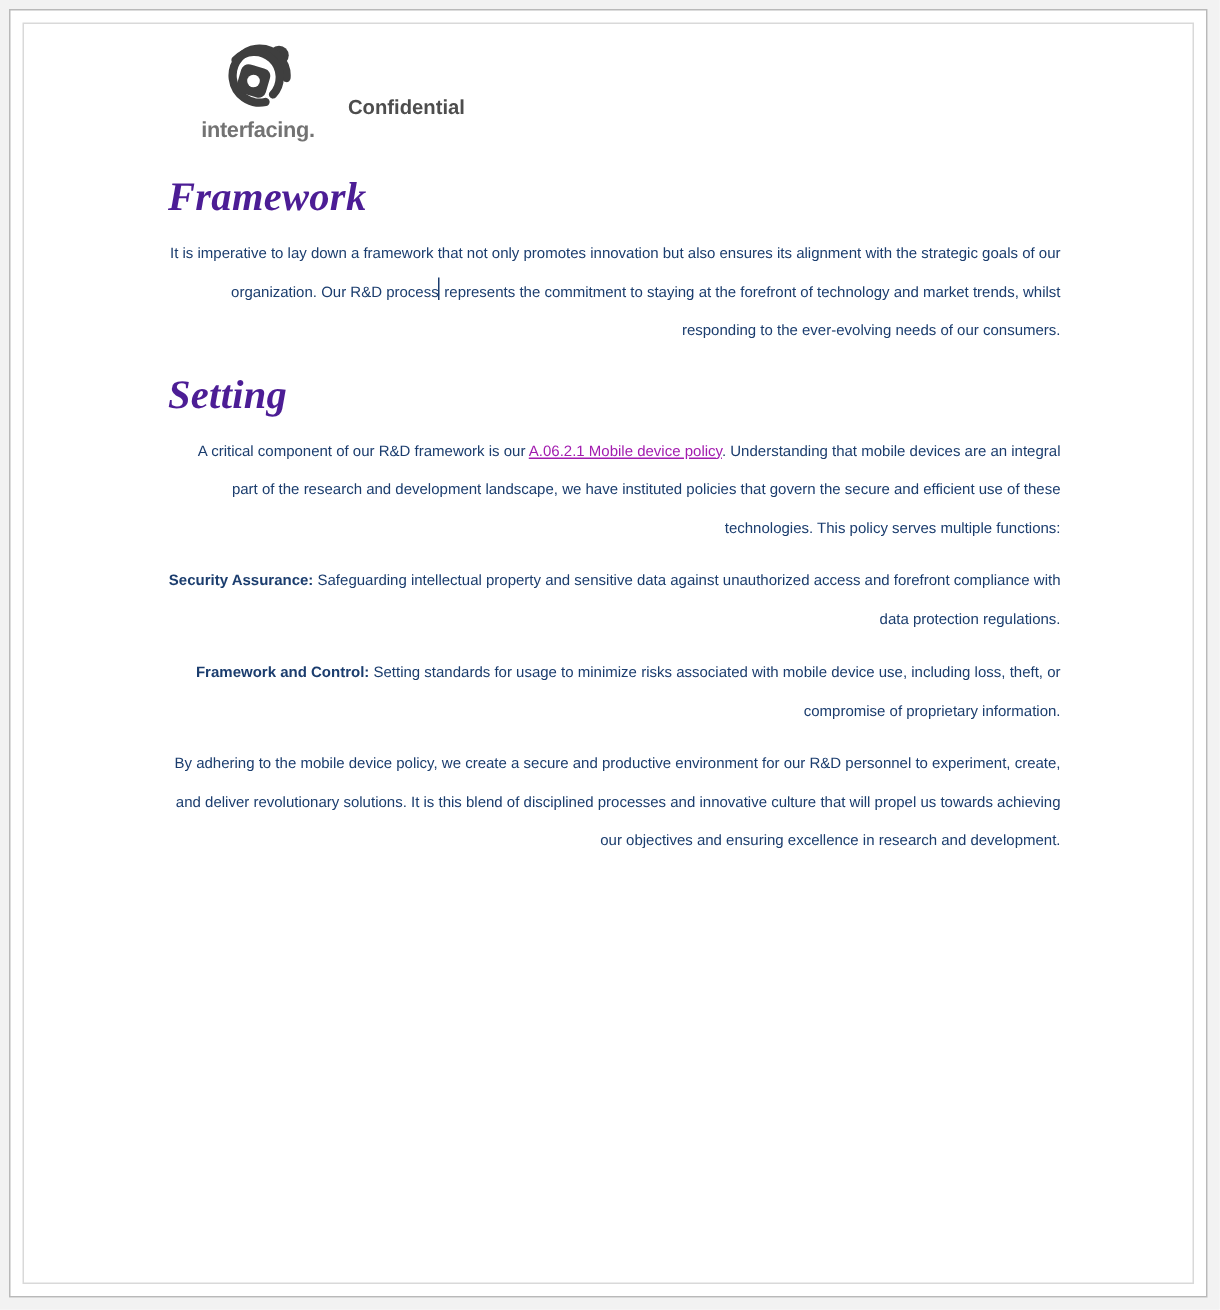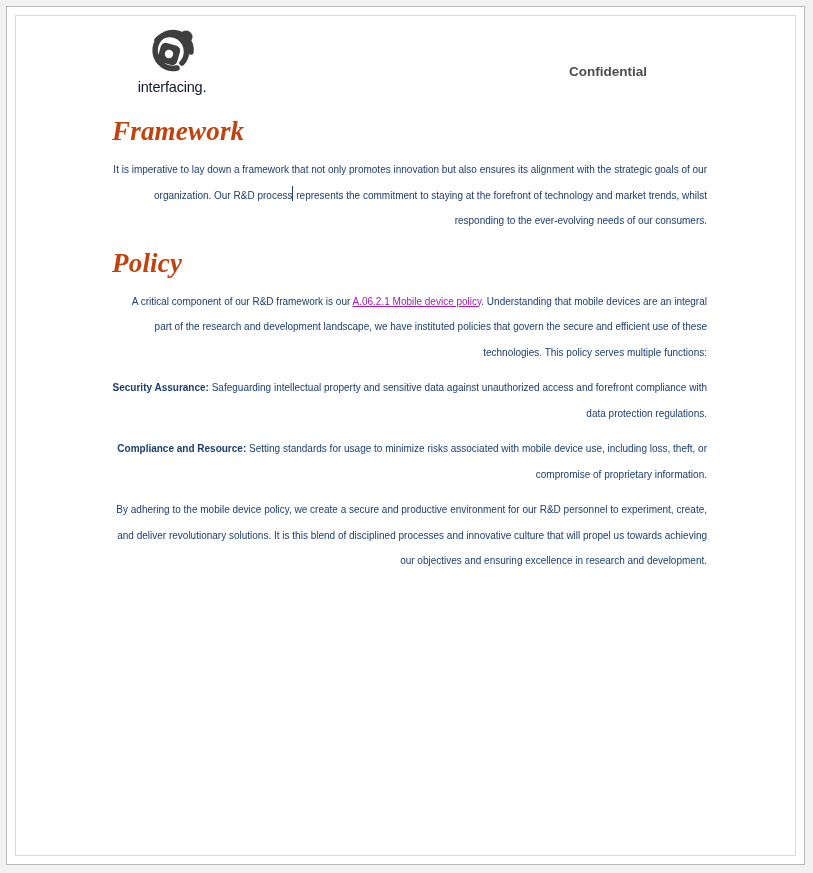--- a/index.html
+++ b/index.html
@@ -62,28 +62,28 @@
     align-items: center;
   }
   .logo-mark {
     width: 62px;
     height: 50px;
     position: relative;
   }
   .logo-word {
     font-family: "Liberation Sans", sans-serif;
     font-size: 14.5px;
-    font-weight: normal;
-    color: #0f172a;
+    font-weight: bold;
+    color: #737373;
     letter-spacing: -0.2px;
     margin-top: 1px;
   }
   .header-text {
     flex: 1;
-    text-align: right;
+    text-align: left;
     padding-top: 38px;
     color: #4d4d4d;
     font-size: 13.5px;
     font-weight: bold;
     line-height: 19px;
     padding-right: 60px;
   }
 
   
   .section-heading {
@@ -96,21 +96,21 @@
   .section-heading .num {
     width: 46px;
     flex: 0 0 46px;
   }
   h2.orange {
     margin: 14px 0 6px 0;
     font-family: "Liberation Serif", serif;
     font-style: italic;
     font-weight: bold;
     font-size: 27px;
-    color: #c2410c;
+    color: #4c1d95;
     letter-spacing: 0.2px;
   }
   p.body {
     margin: 10px 0 0 0;
     color: #1b3d6e;
     font-size: 10px;
     line-height: 25.5px;
     text-align: right;
   }
   .lead {
@@ -152,26 +152,26 @@
         </div>
         <div class="header-text">
           <div>Confidential</div>
         </div>
       </div>
 
 
       <h2 class="orange">Framework</h2>
       <p class="body"><span>It is imperative to lay down a framework that not only promotes innovation but also ensures its alignment with the strategic goals of our organization. Our R&amp;D process</span><span class="caret"></span> <span>represents the commitment to staying at the forefront of technology and market trends, whilst responding to the ever-evolving needs of our consumers.</span></p>
 
-      <h2 class="orange">Policy</h2>
+      <h2 class="orange">Setting</h2>
       <p class="body"><span>A critical component of our R&amp;D framework is our</span> <a class="doc-link">A.06.2.1 Mobile device policy</a><span>. Understanding that mobile devices are an integral part of the research and development landscape, we have instituted policies that govern the secure and efficient use of these technologies. This policy serves multiple functions:</span></p>
 
       <p class="body"><span class="lead">Security Assurance:</span><span> Safeguarding intellectual property and sensitive data against unauthorized access and forefront compliance with data protection regulations.</span></p>
 
 
 
-      <p class="body"><span class="lead">Compliance and Resource:</span><span> Setting standards for usage to minimize risks associated with mobile device use, including loss, theft, or compromise of proprietary information.</span></p>
+      <p class="body"><span class="lead">Framework and Control:</span><span> Setting standards for usage to minimize risks associated with mobile device use, including loss, theft, or compromise of proprietary information.</span></p>
 
       <p class="body">By adhering to the mobile device policy, we create a secure and productive environment for our R&amp;D personnel to experiment, create, and deliver revolutionary solutions. It is this blend of disciplined processes and innovative culture that will propel us towards achieving our objectives and ensuring excellence in research and development.</p>
 
     </div>
   </div>
 </div>
 
 </body></html>

